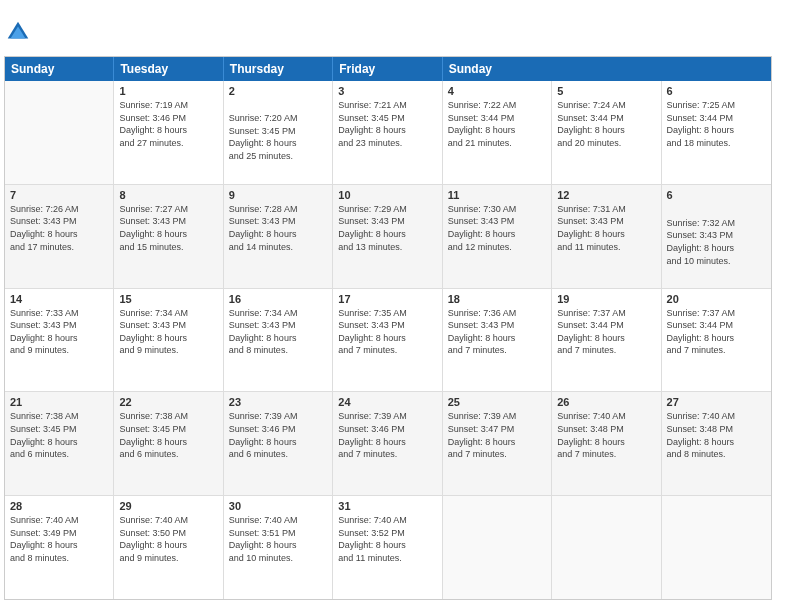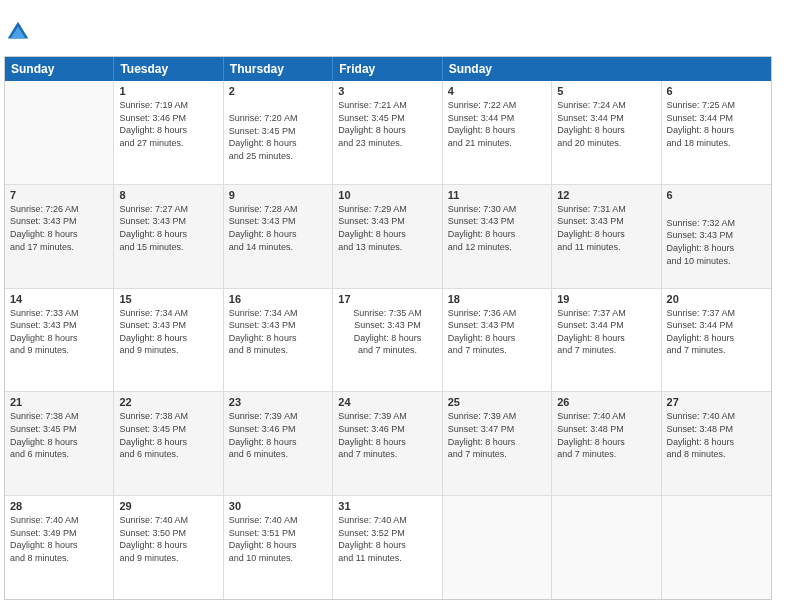--- a/index.html
+++ b/index.html
@@ -262,21 +262,21 @@
           </div>
           <div class="cal-cell">
             <span class="cell-day">16</span>
             <div class="cell-info" style="white-space: pre-line;">Sunrise: 7:34 AM
 Sunset: 3:43 PM
 Daylight: 8 hours
 and 8 minutes.</div>
           </div>
           <div class="cal-cell">
             <span class="cell-day">17</span>
-            <div class="cell-info" style="white-space: pre-line; text-align: center;">Sunrise: 7:35 AM
+            <div class="cell-info" style="white-space: pre-line;">Sunrise: 7:35 AM
 Sunset: 3:43 PM
 Daylight: 8 hours
 and 7 minutes.</div>
           </div>
           <div class="cal-cell">
             <span class="cell-day">18</span>
             <div class="cell-info" style="white-space: pre-line;">Sunrise: 7:36 AM
 Sunset: 3:43 PM
 Daylight: 8 hours
 and 7 minutes.</div>

